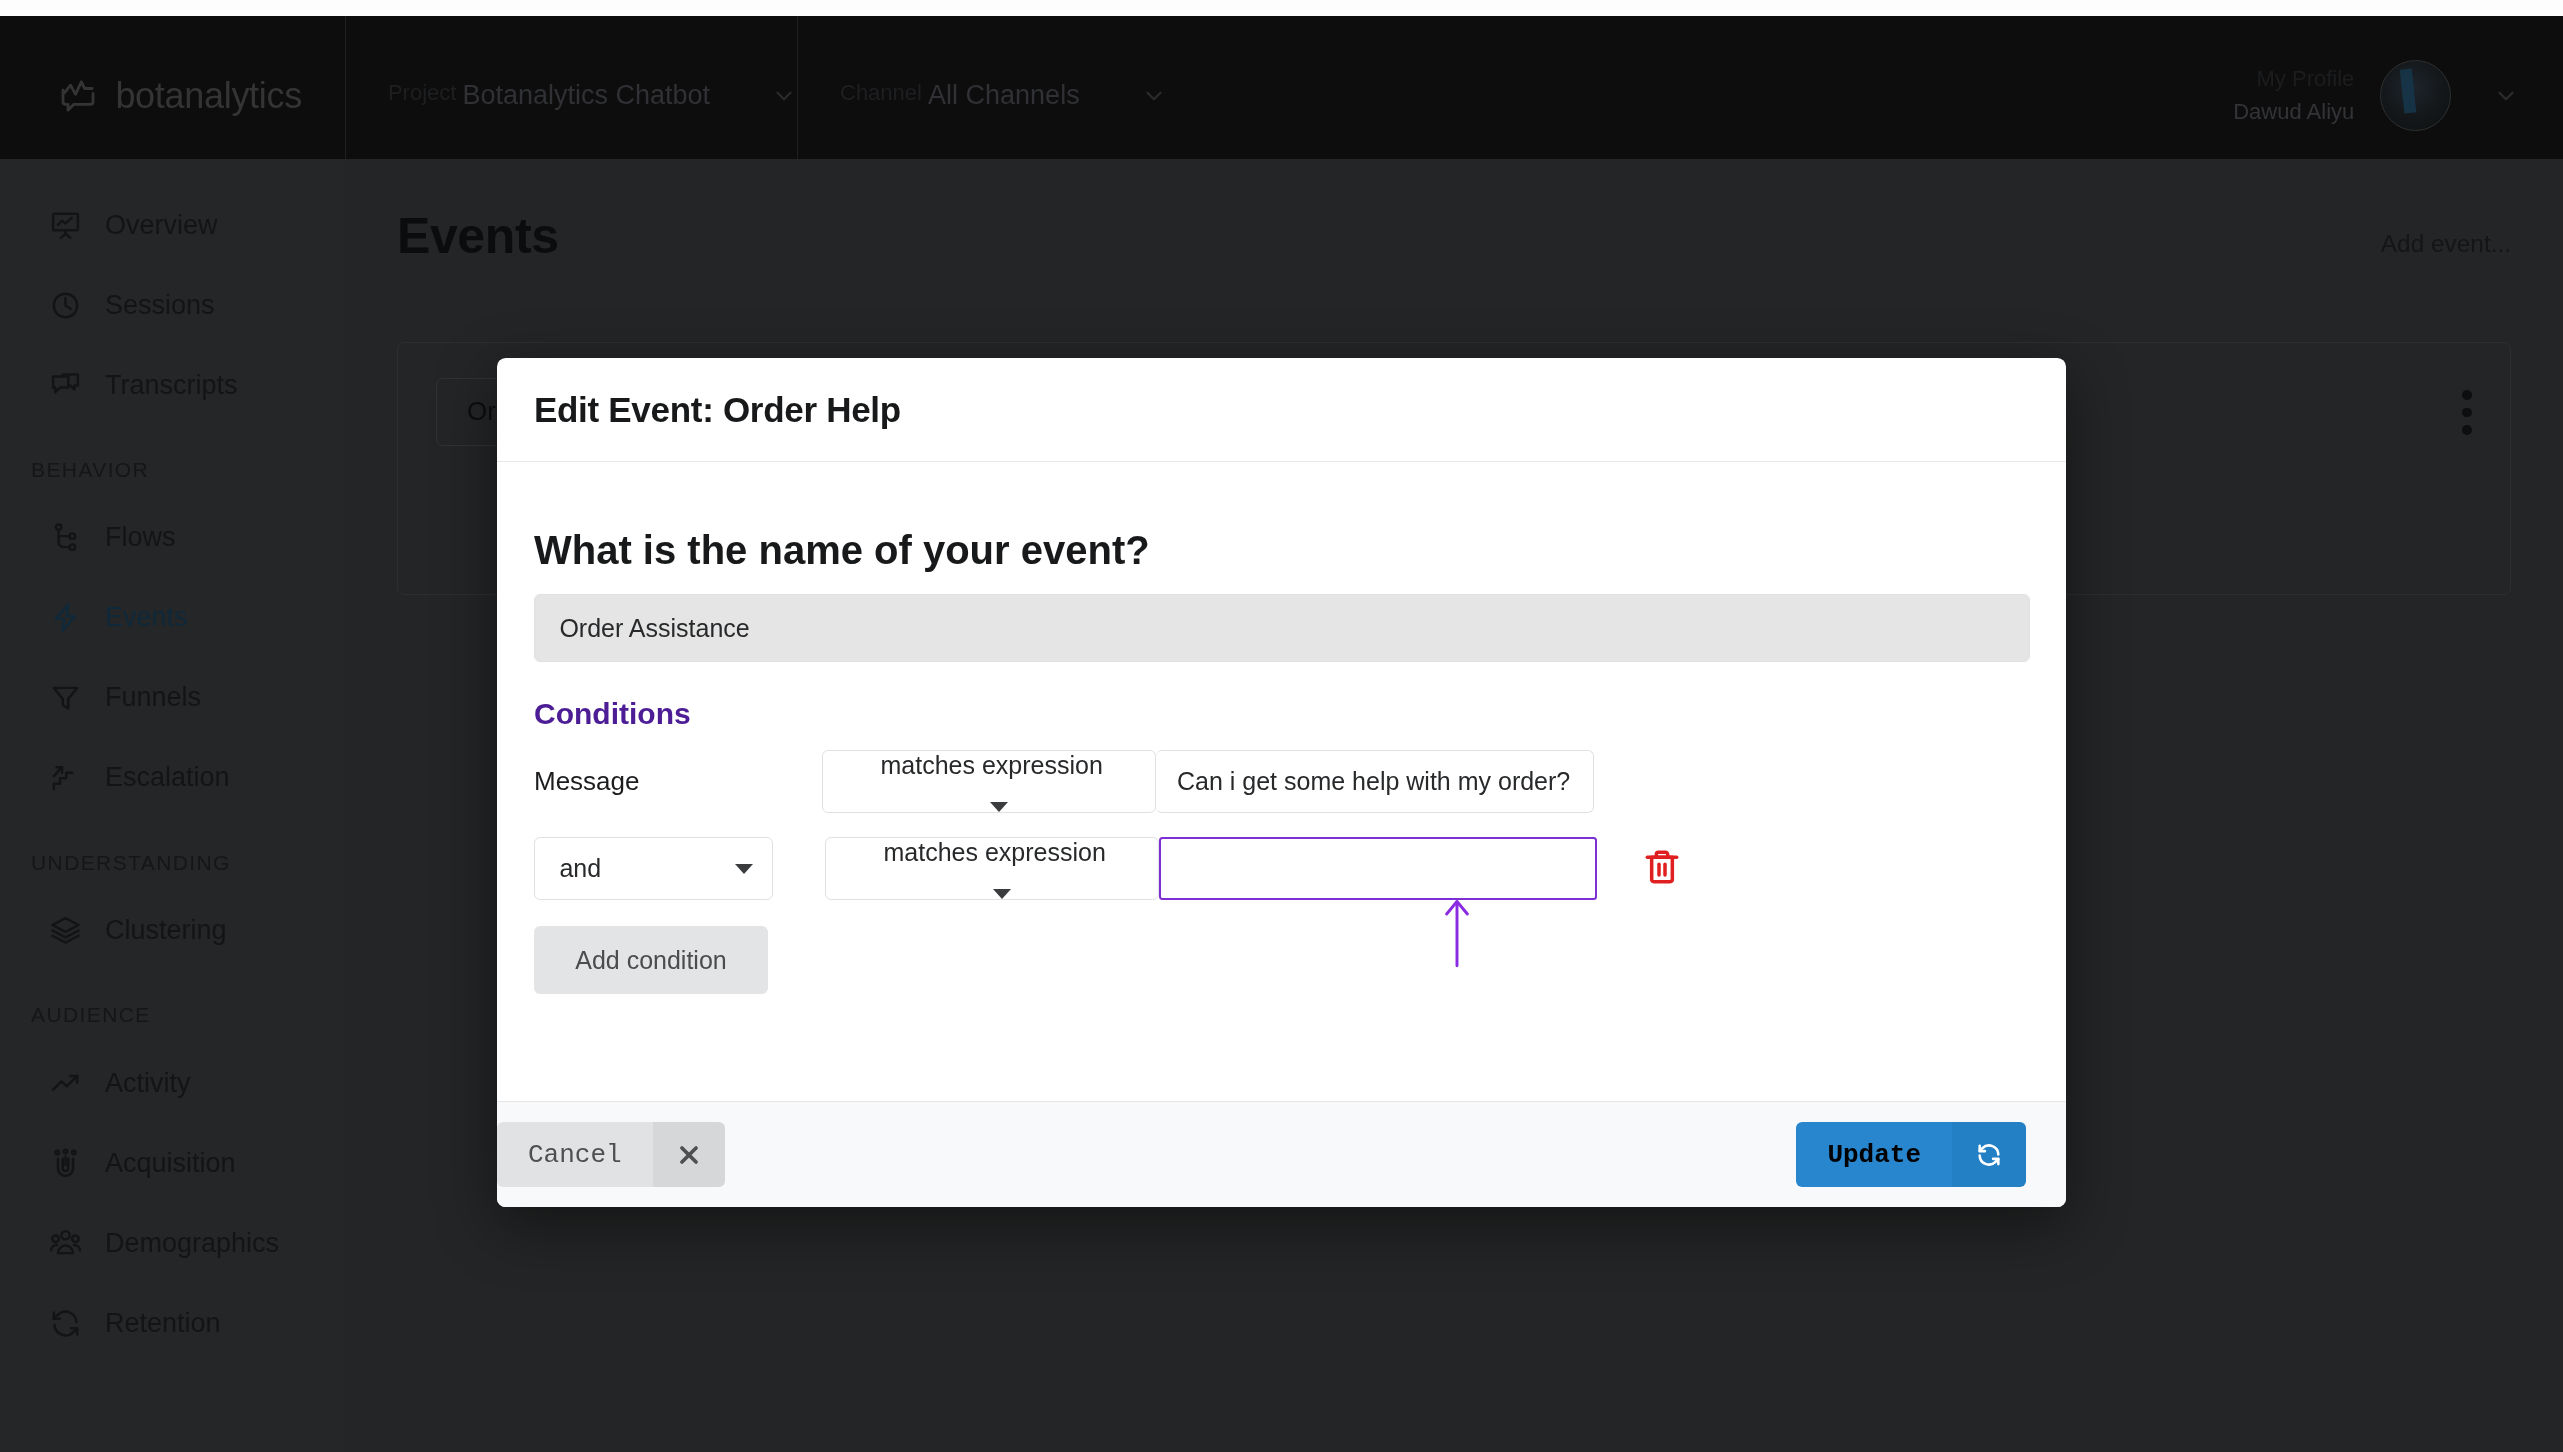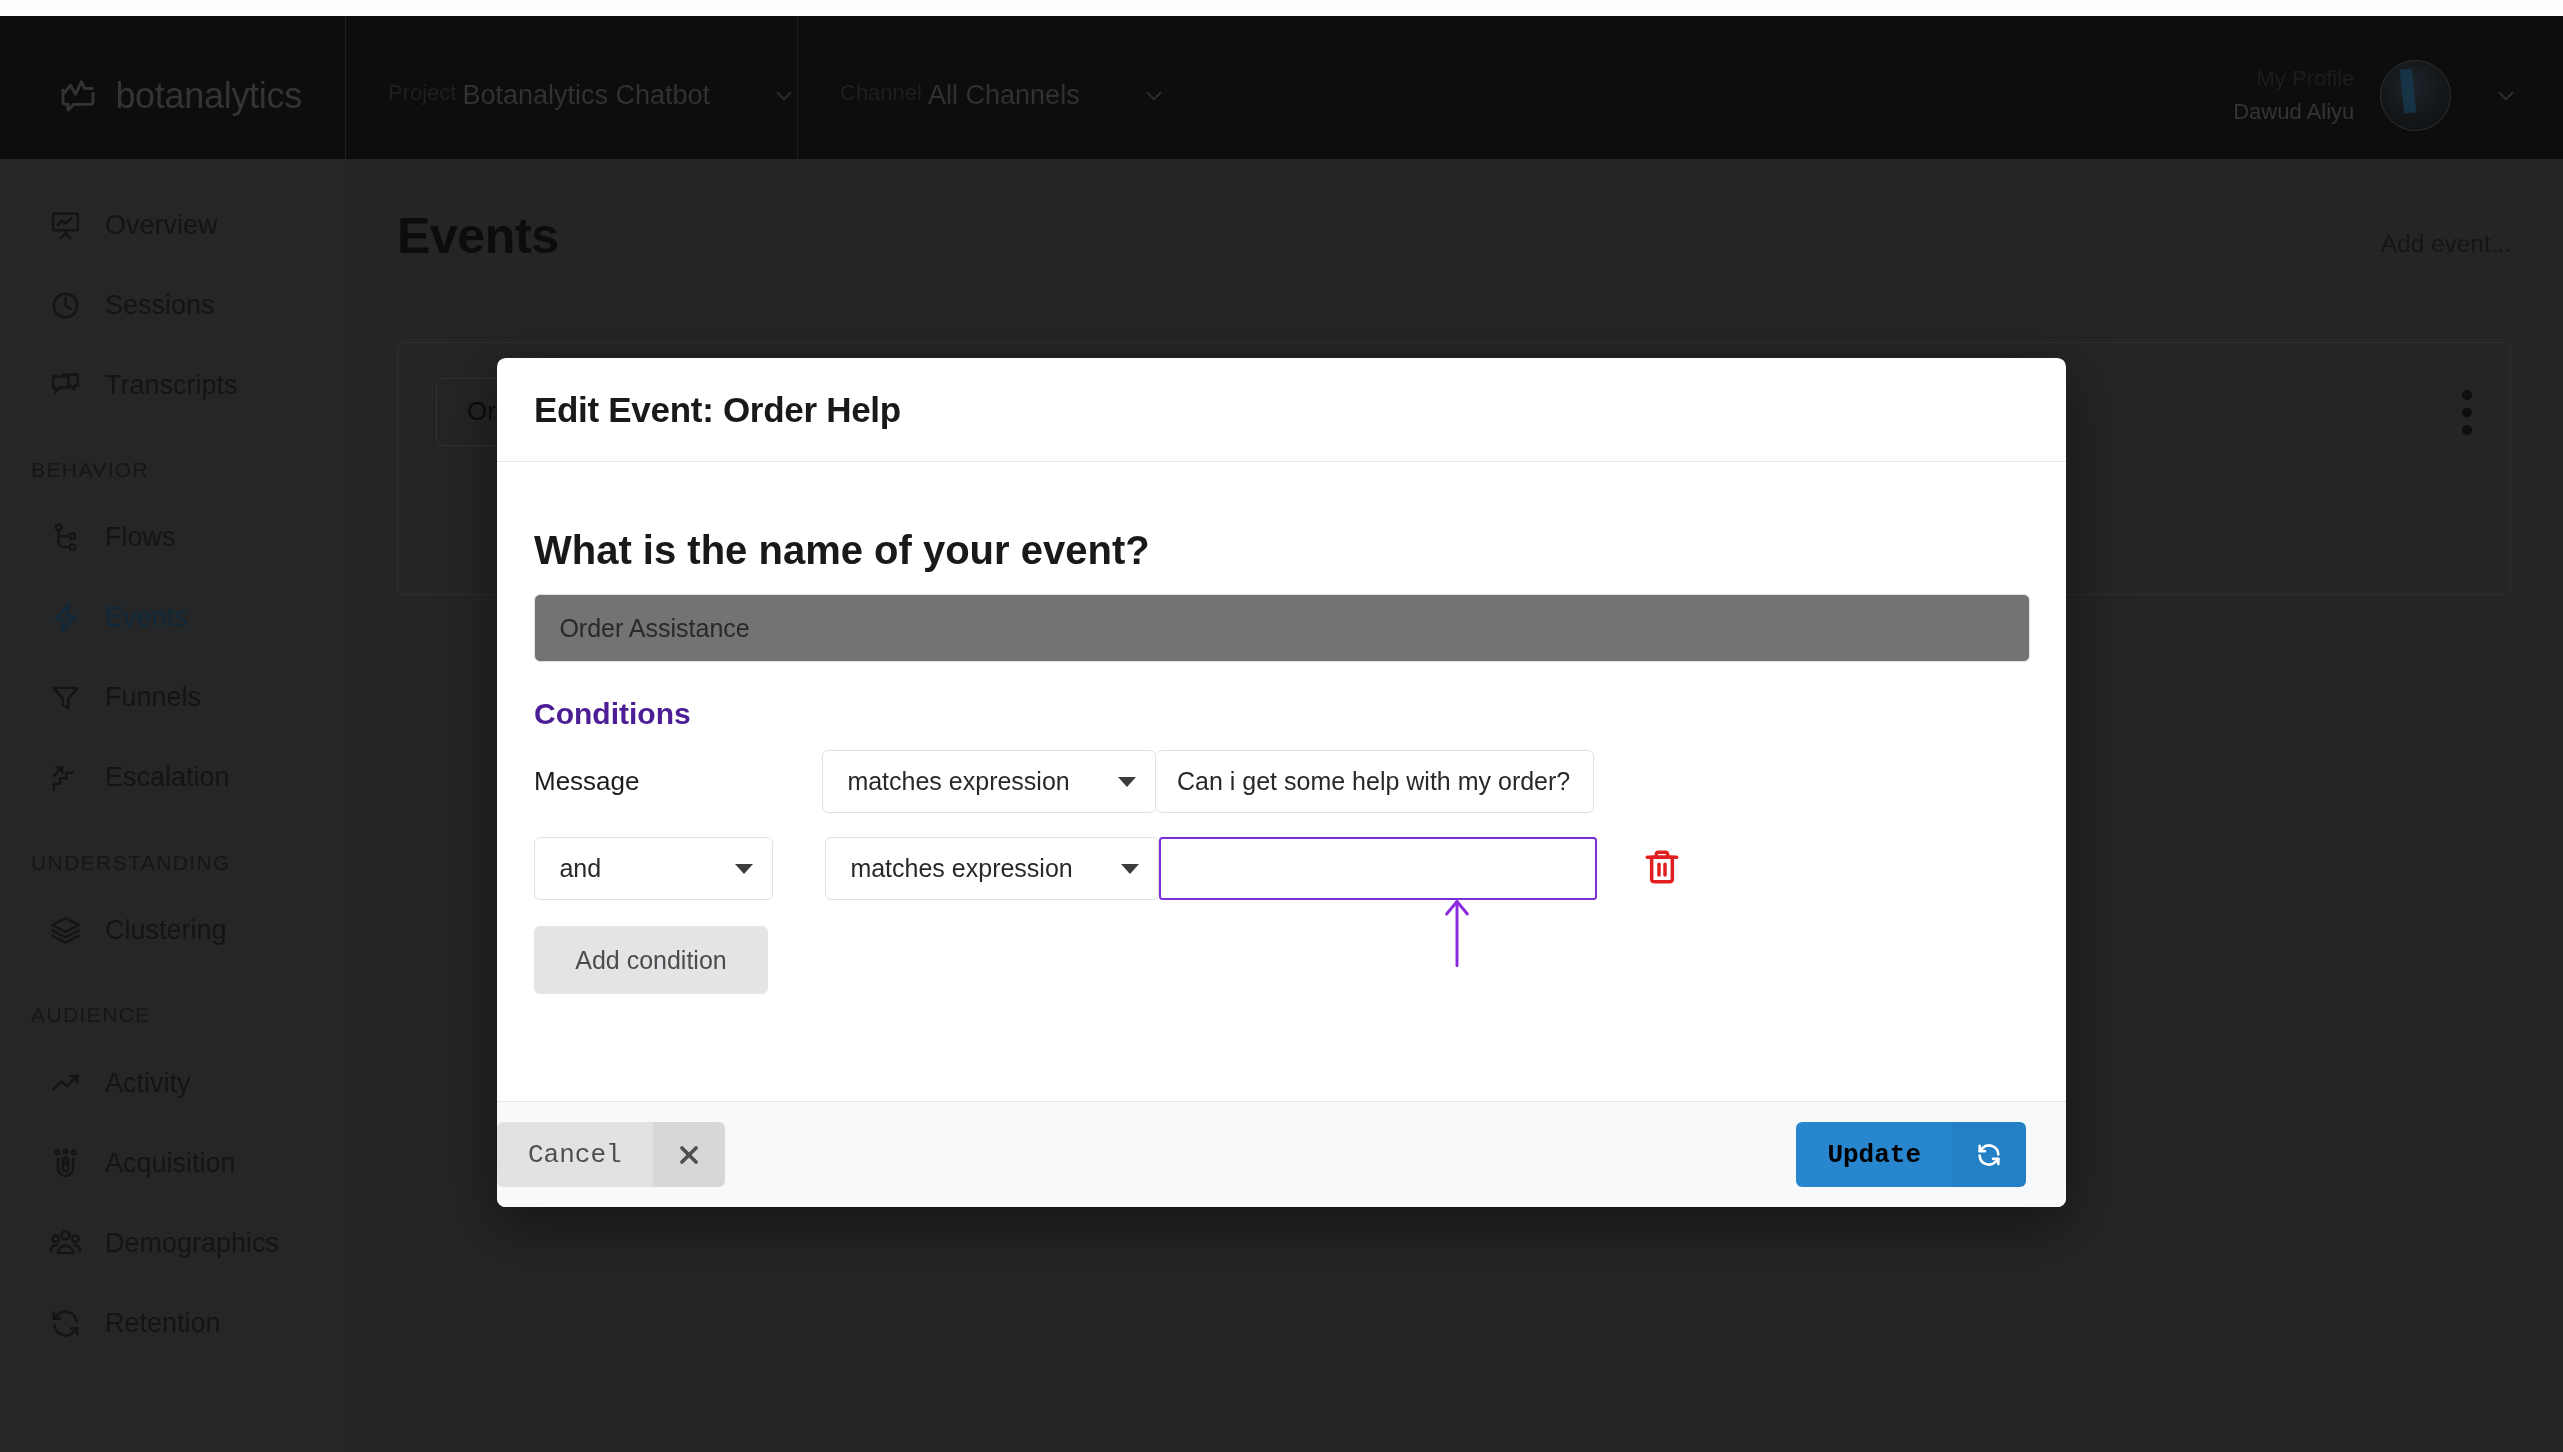--- a/index.html
+++ b/index.html
@@ -132,41 +132,41 @@
   .modal-title { font-size: 35px; font-weight: bold; color: #18191a; letter-spacing: -0.3px; }
 
   .modal-body { flex: 1 1 auto; padding: 38px 37px 0 37px; }
 
   .field-label { font-size: 40px; font-weight: bold; color: #18191a; }
   .name-input {
     margin-top: 21px;
     width: 1496px; height: 68px;
     border: 0.9px solid #dfe1e3; border-radius: 6.1px;
     display: flex; align-items: center; padding: 0 24.4px;
-    font-size: 25px; color: #27292b; background: #737373;
+    font-size: 25px; color: #27292b; background: #e5e5e5;
   }
 
   .section-title { margin-top: 35px; font-size: 30px; font-weight: bold; color: #4c1d95; }
 
   .cond-row { display: flex; align-items: center; margin-top: 19px; height: 63px; }
   .cond-row.second { margin-top: 24.4px; }
 
   .cond-label {
     width: 288px; flex: none;
     font-size: 26px; color: #1b1c1e;
   }
 
   .sel-box {
     height: 63px; border: 0.9px solid #dfe1e3; border-radius: 6.1px;
     background: #fff; display: flex; align-items: center;
     padding: 0 19px 0 24.4px; font-size: 25px; color: #27292b;
     justify-content: space-between; flex: none;
   }
   .sel-box.join { width: 239px; margin-right: 52px; }
-  .sel-box.op { width: 334px; }
+  .sel-box.op { width: 334px; flex-direction: column; }
   .sel-arrow {
     width: 0; height: 0; margin-left: 14px;
     border-left: 9.6px solid transparent;
     border-right: 9.6px solid transparent;
     border-top: 10.5px solid #3a3c3e;
   }
 
   .val-input {
     height: 63px; width: 438px;
     border: 0.9px solid #dfe1e3; border-radius: 6.1px; border-left: none;

